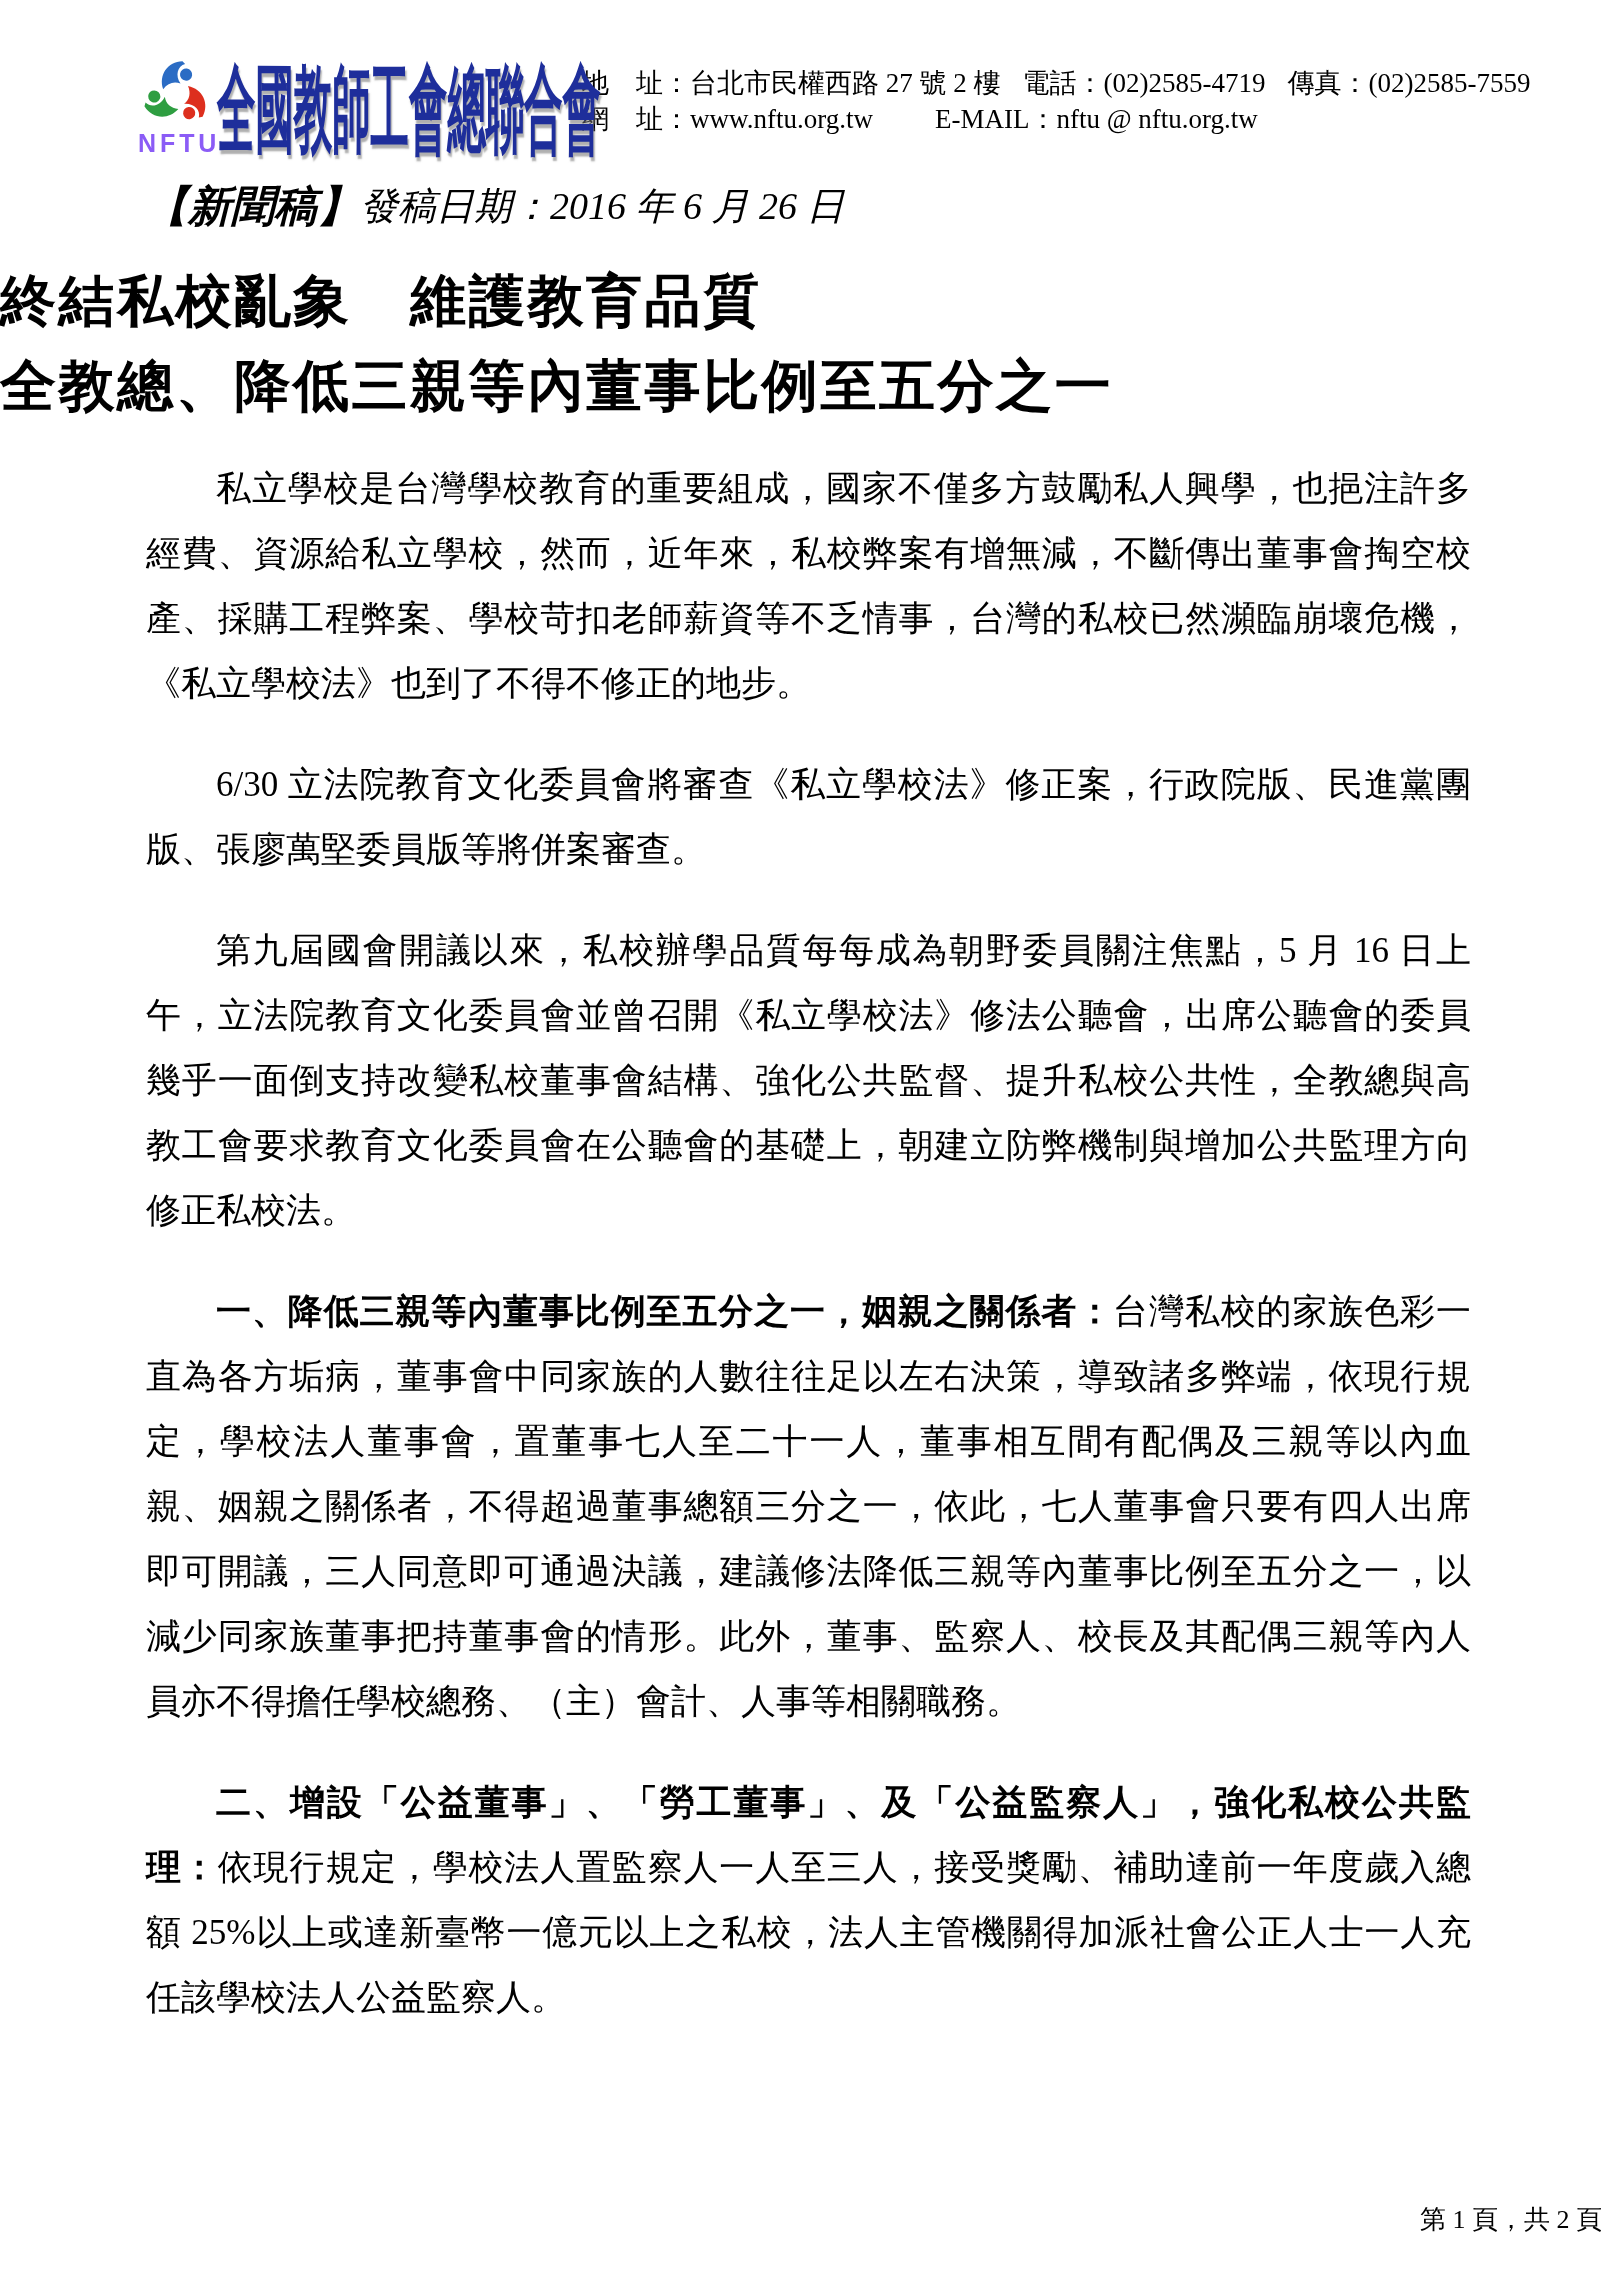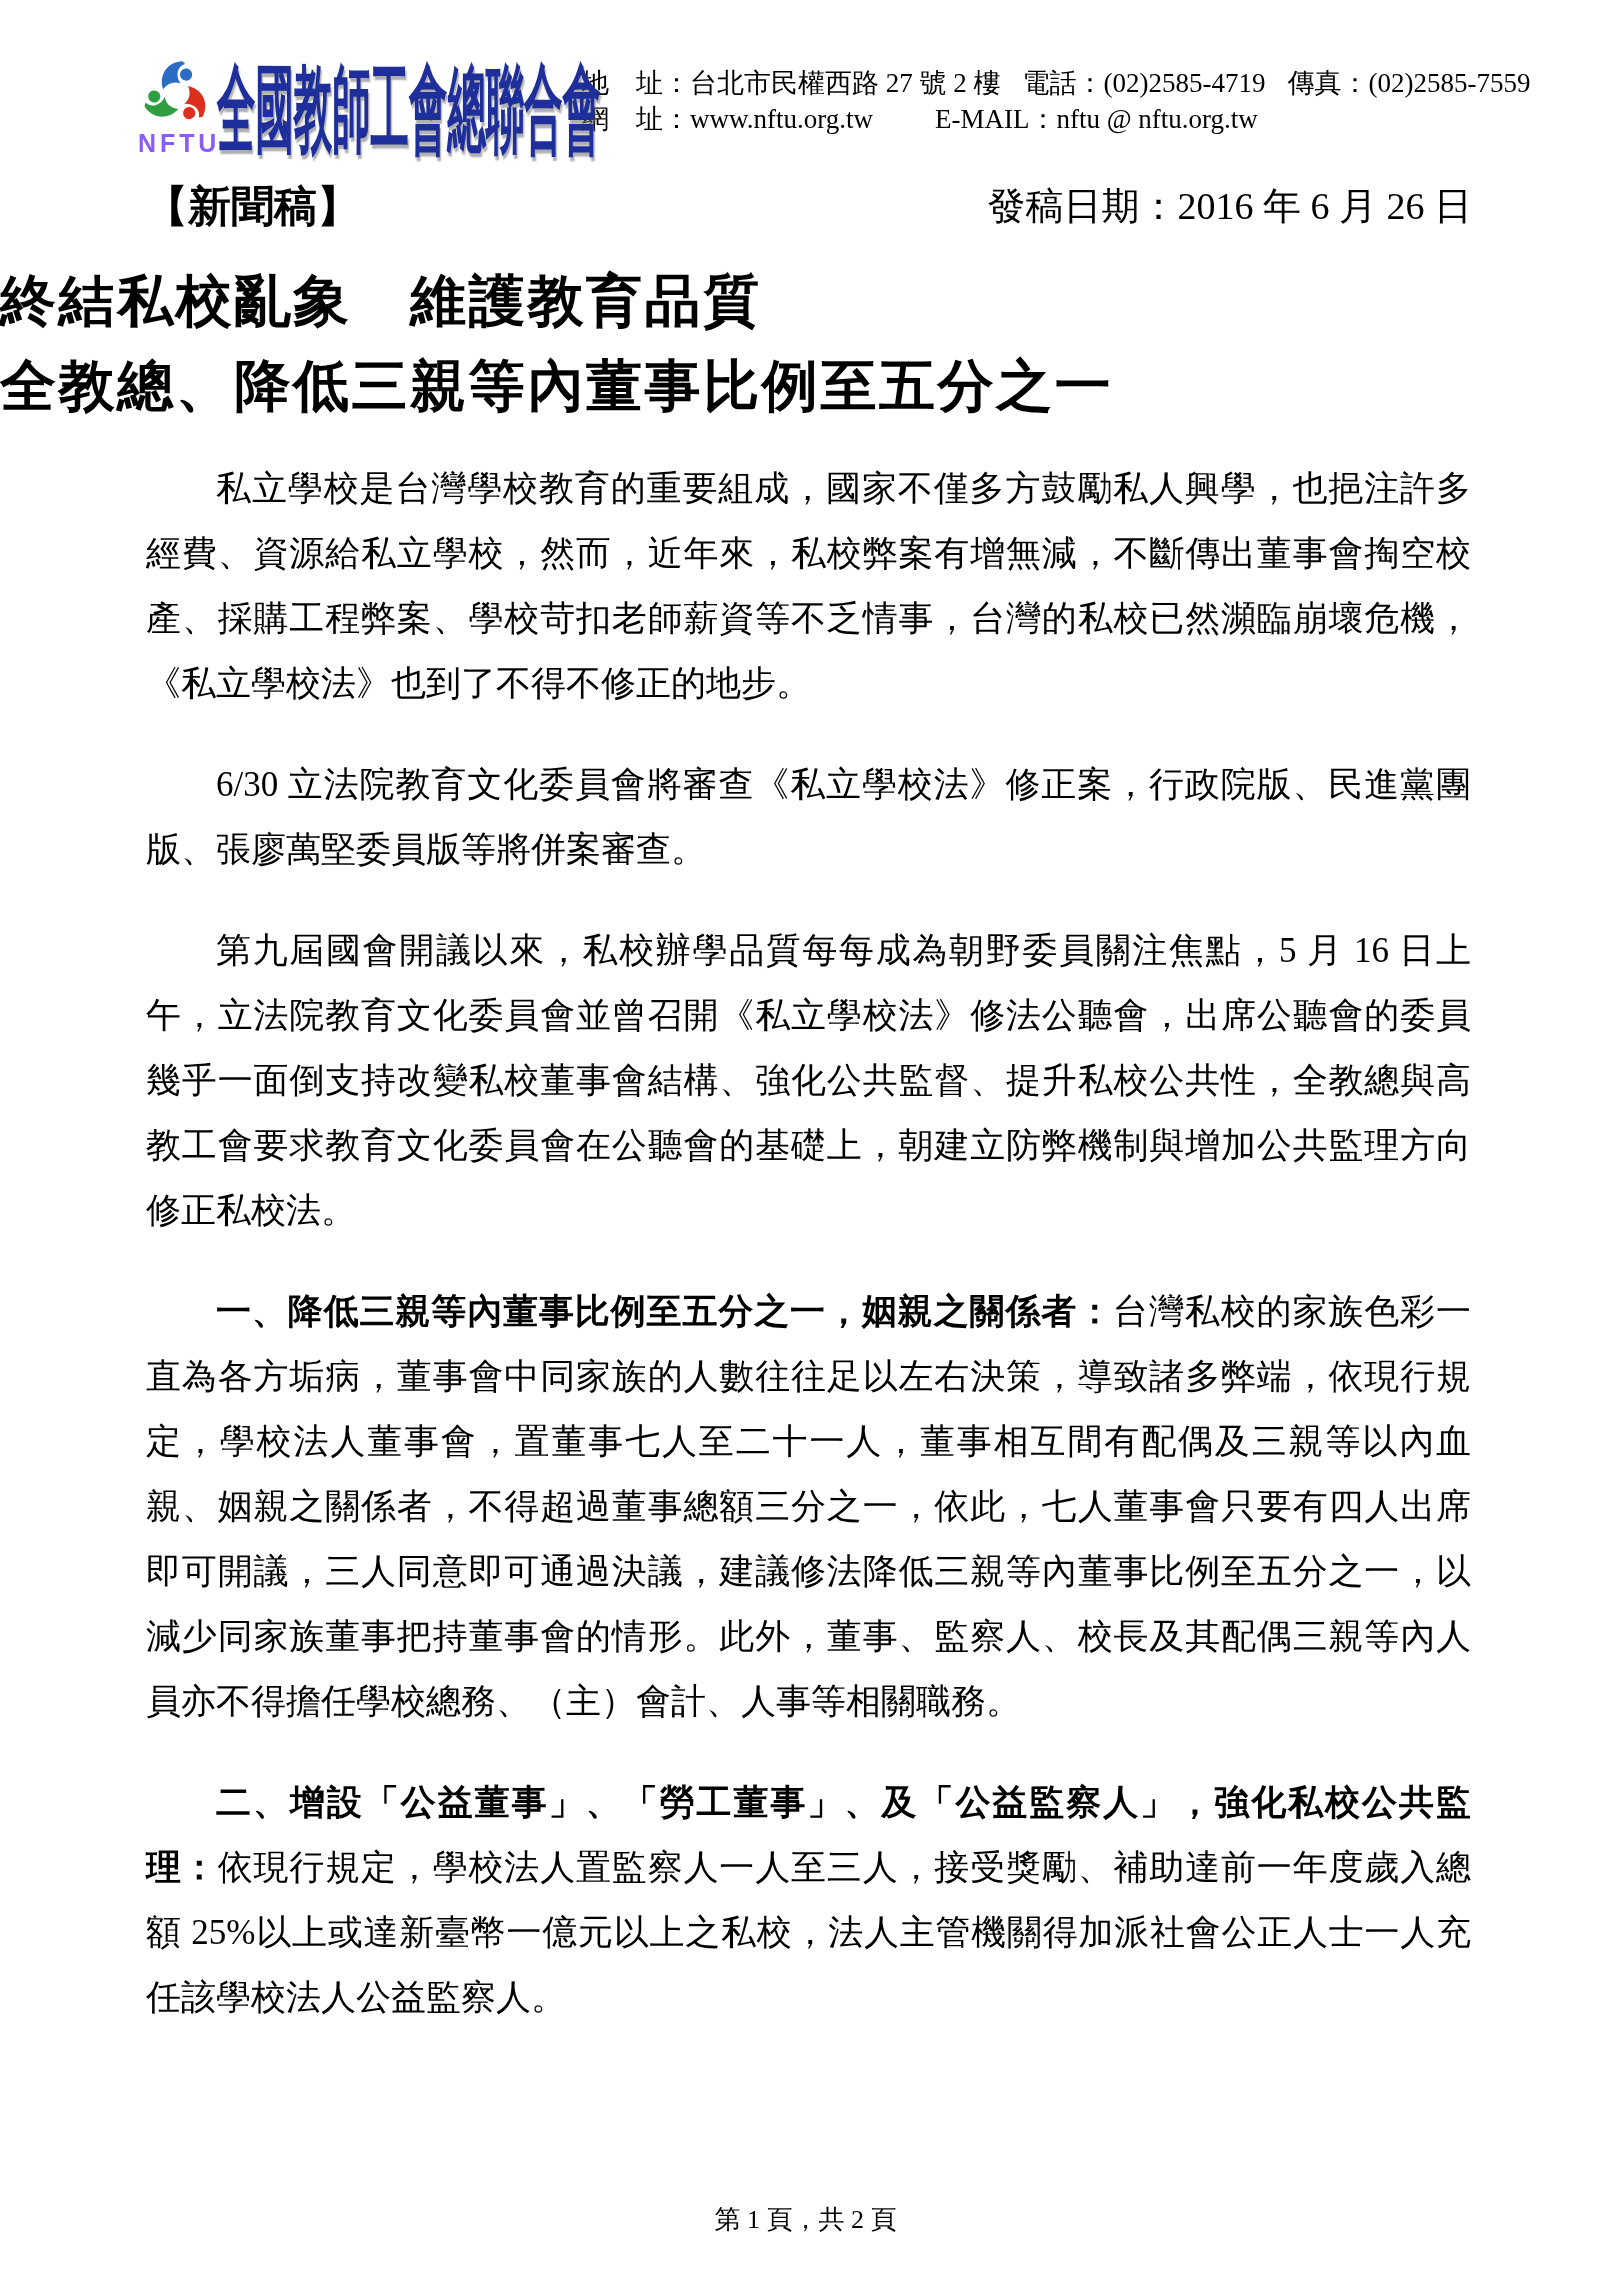--- a/index.html
+++ b/index.html
@@ -62,23 +62,24 @@
     line-height: 36px;
     white-space: nowrap;
   }
   .contact-line { display: block; }
   .contact-line .gap { display: inline-block; width: 22px; }
   .contact-line .biggap { display: inline-block; width: 62px; }
 
   
   .doc-row {
     display: flex;
-    justify-content: space-between;
+    justify-content: flex-start;
     align-items: flex-end;
     margin: 23.4px 145px 0 145px;
+    font-style: italic;
   }
   .doc-type {
     font-weight: bold;
     font-size: 43px;
     line-height: 1.15;
   }
   .doc-date {
     font-size: 38px;
     line-height: 1.3;
   }
@@ -104,23 +105,23 @@
   }
   .doc-body p {
     text-indent: 2em;
     margin-bottom: 36px;
   }
   .doc-body b { font-weight: bold; }
 
   
   .footer {
     position: absolute;
-    left: 0; right: 6px;
+    left: 0; right: 15px;
     bottom: 47px;
-    text-align: center;
+    text-align: right;
     font-size: 26px;
   }
 </style>
 </head>
 <body>
 
 <div class="page">
 
   <div class="header">
     <div class="logo-block">

